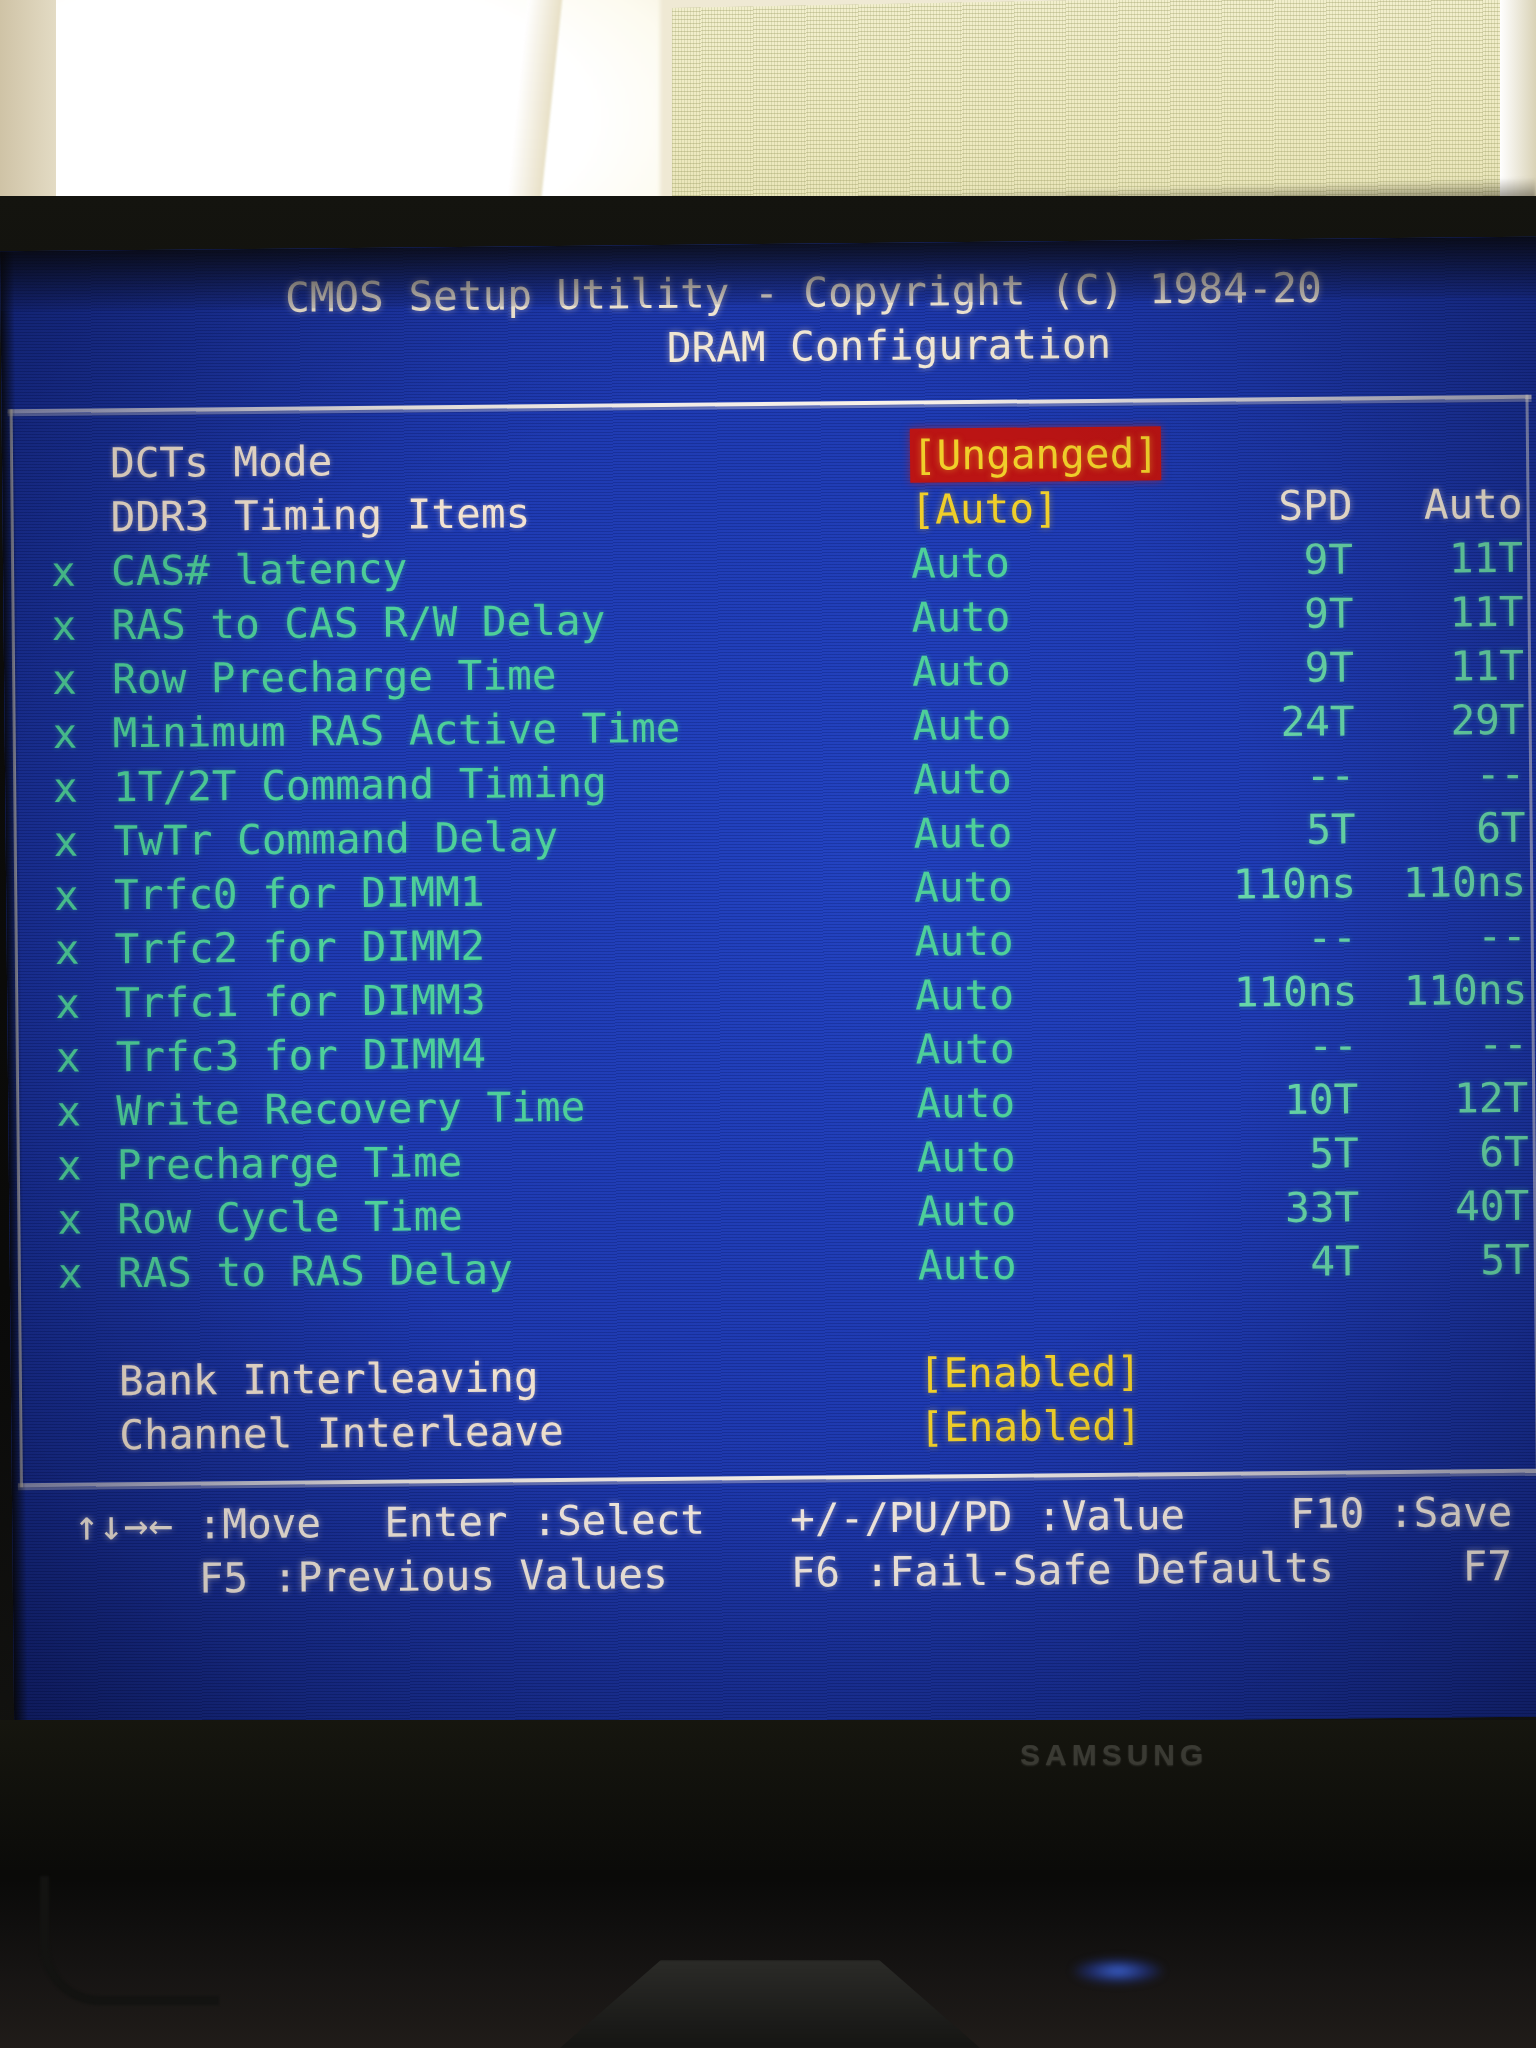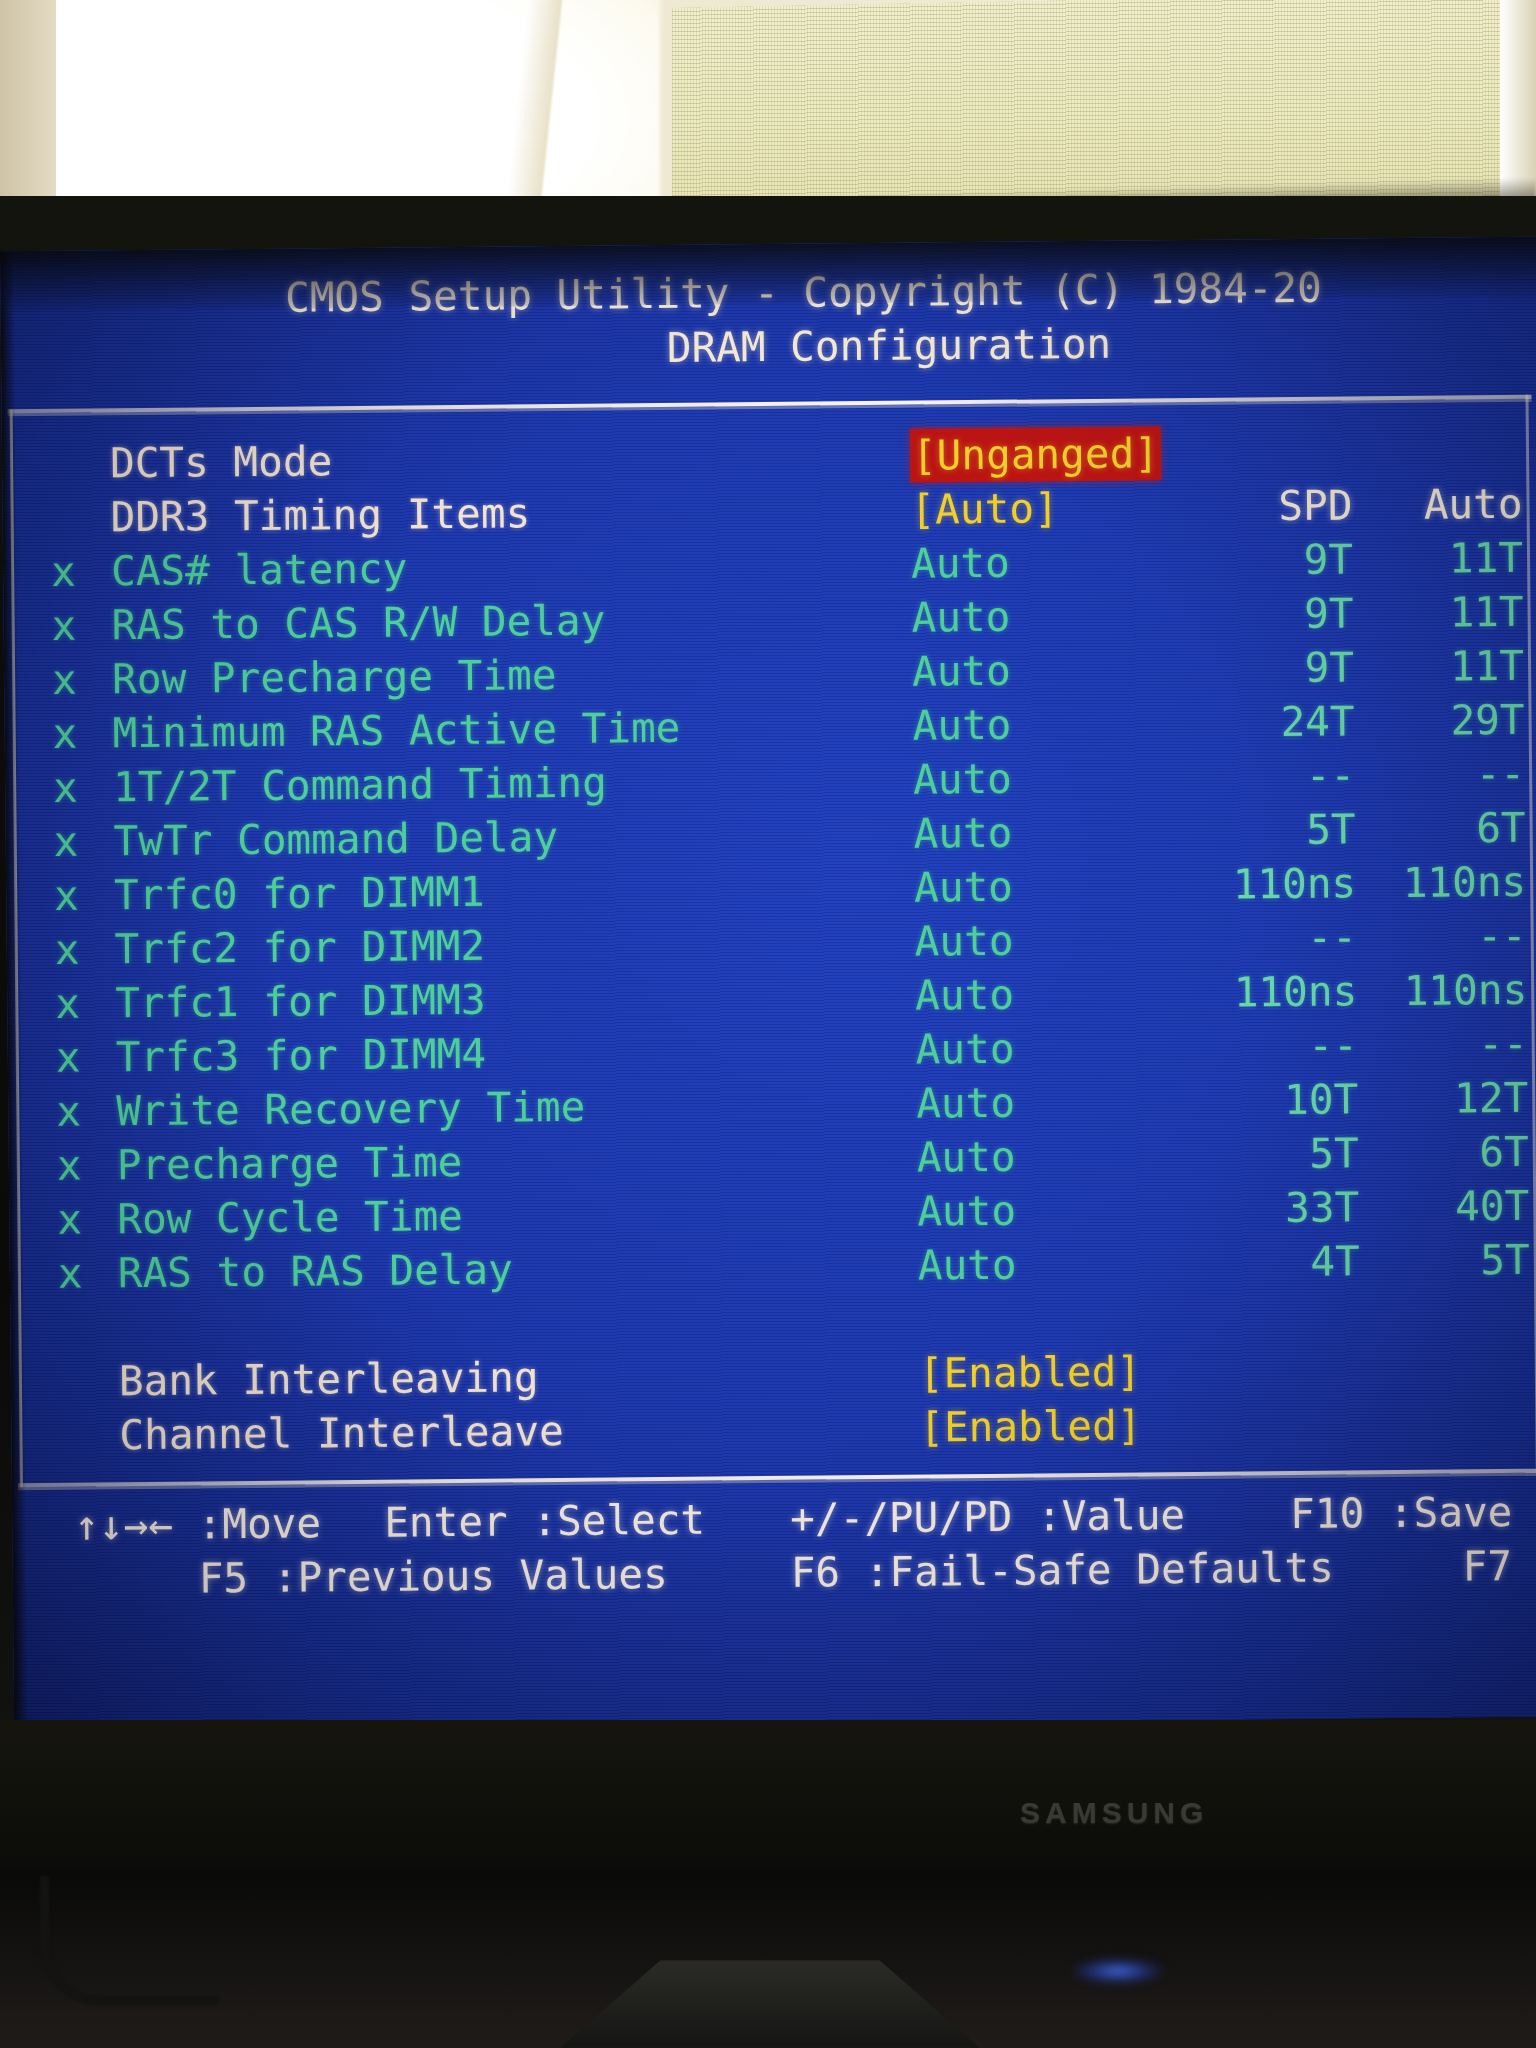--- a/index.html
+++ b/index.html
@@ -81,21 +81,21 @@
   }
   #bezel-glow {
     position: absolute;
     left: 0; top: 1720px; width: 1536px; height: 150px;
     background: linear-gradient(180deg,#16160f 0%, #0b0b09 100%);
   }
 
   
   #brand {
     position: absolute;
-    left: 1020px; top: 1796px;
+    left: 1020px; top: 1738px;
     color: #3a3a33;
     font-family: "Liberation Sans", sans-serif;
     font-weight: bold;
     font-size: 30px;
     letter-spacing: 5px;
     text-shadow: 0 1px 2px rgba(255,255,255,.12);
   }
   #power-led {
     position: absolute;
     left: 1072px; top: 1958px;

